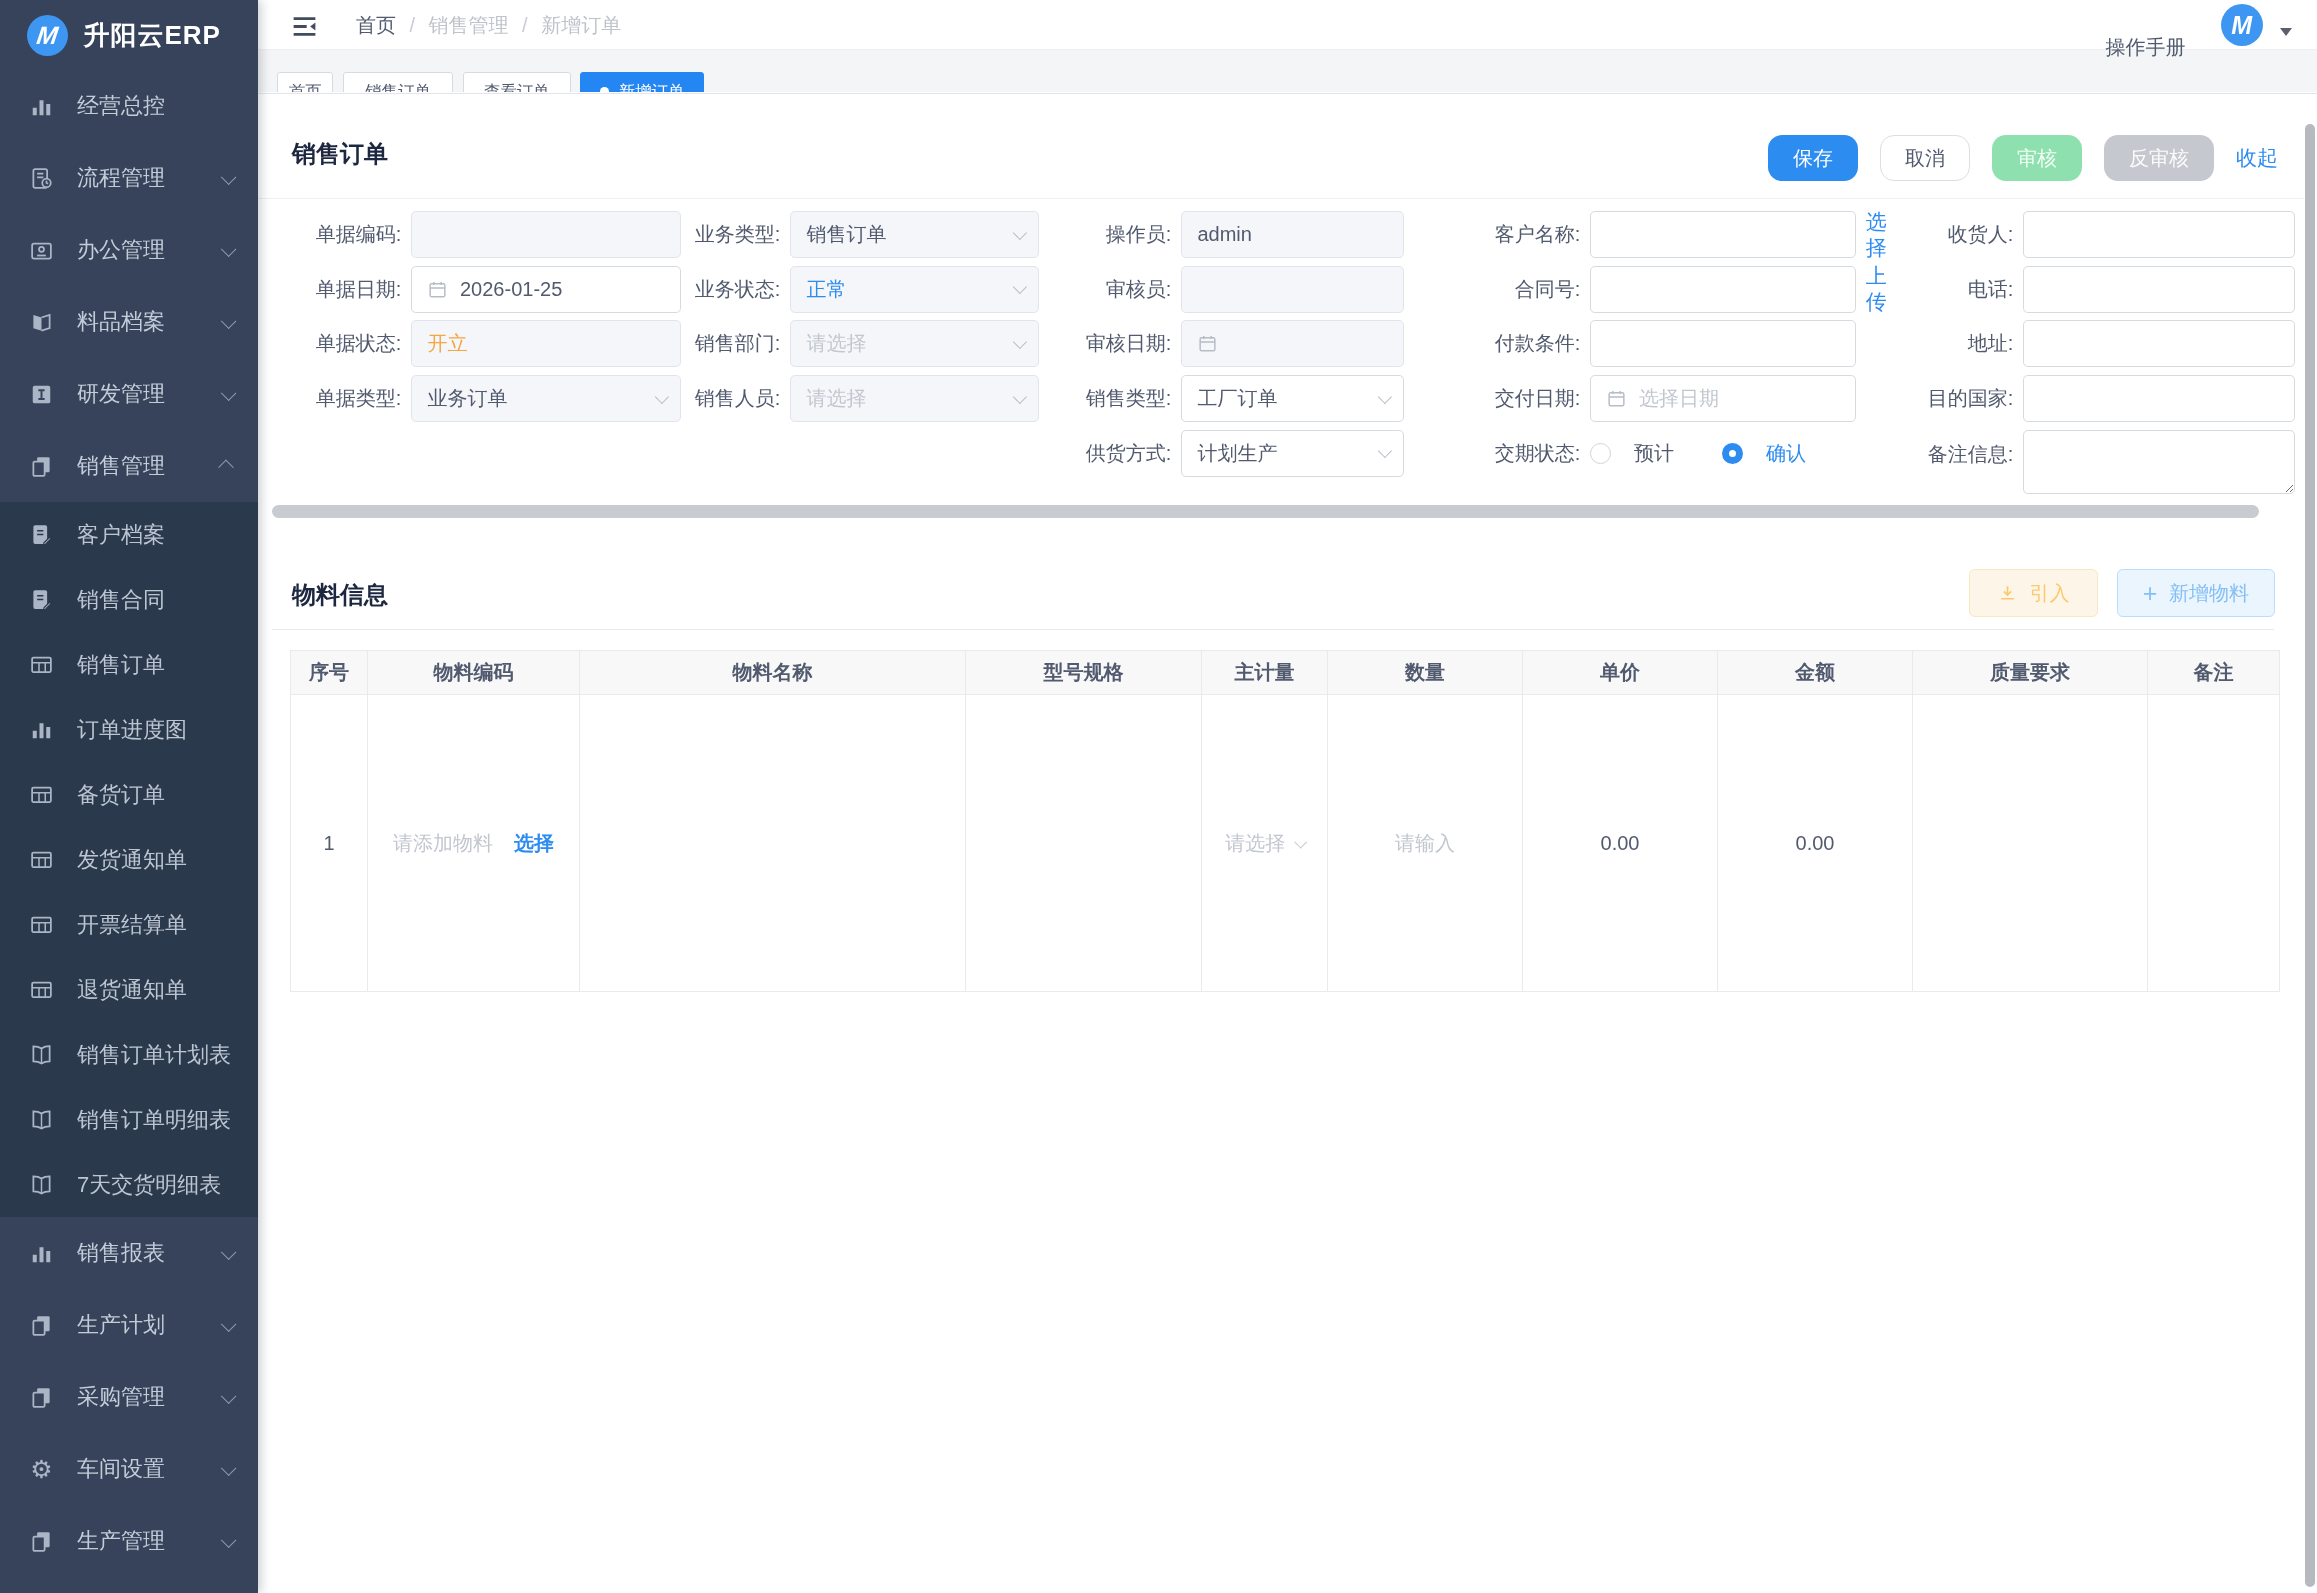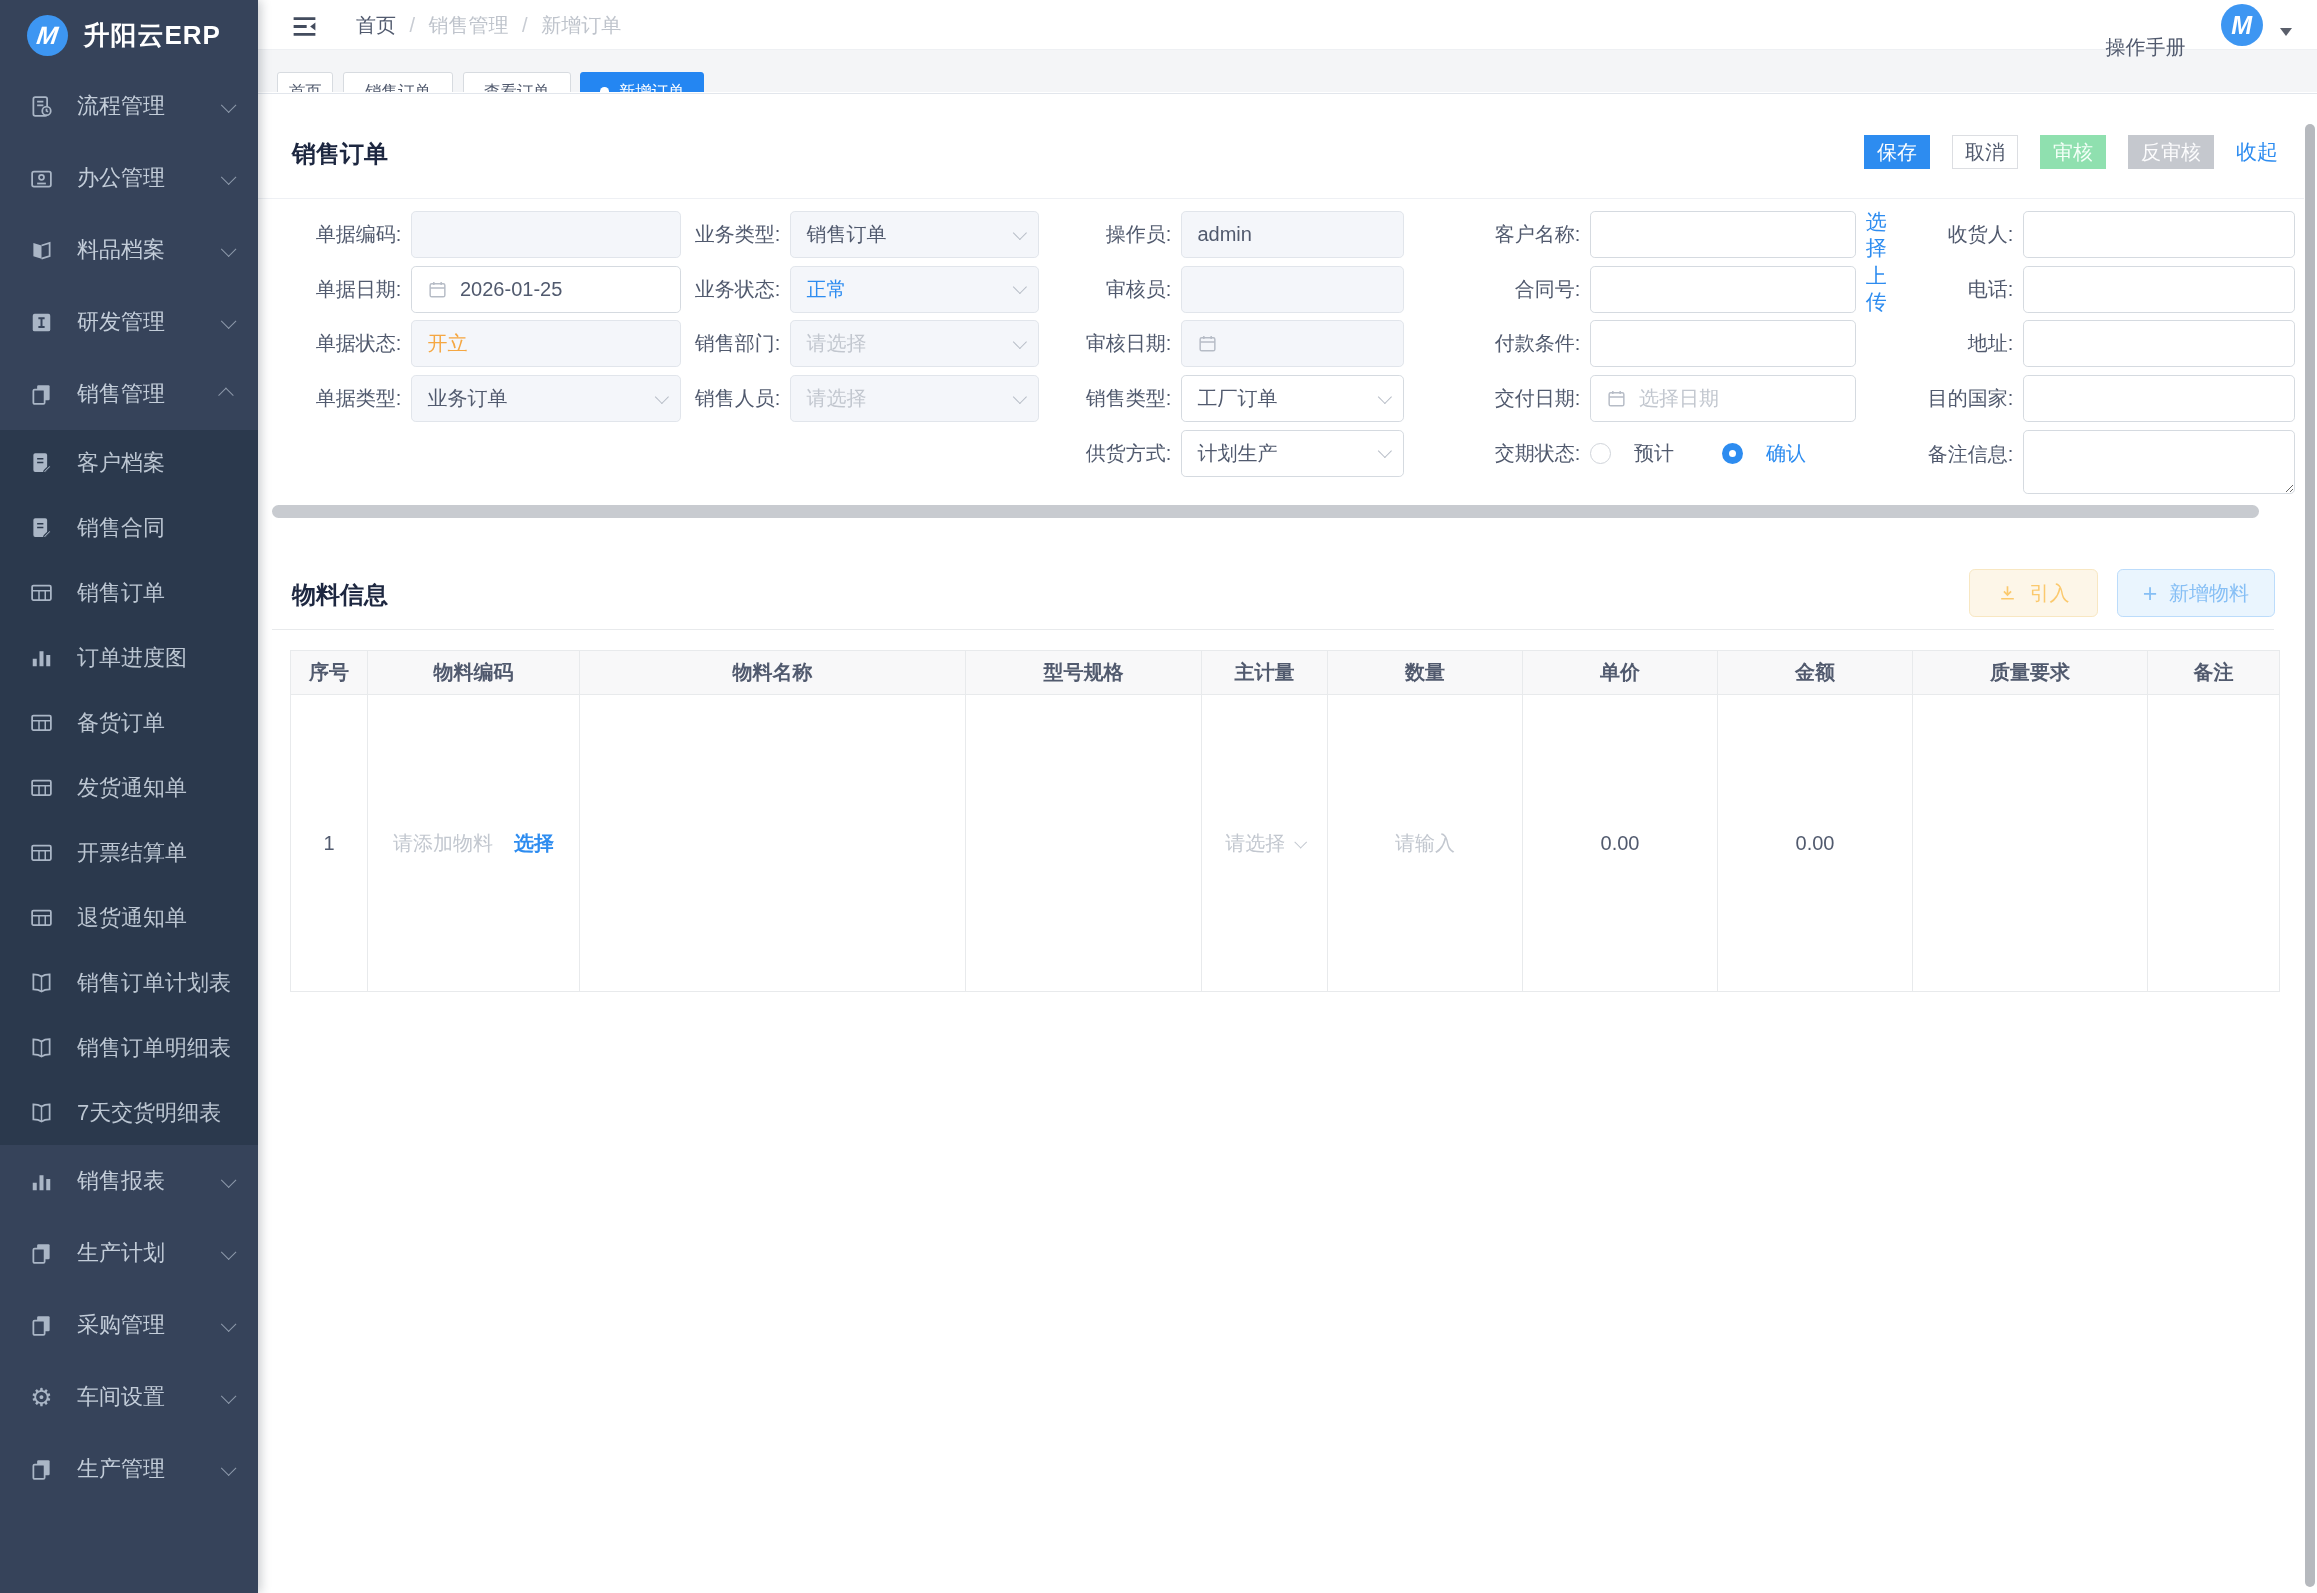--- a/index.html
+++ b/index.html
@@ -56,21 +56,21 @@
     cursor:pointer; white-space:nowrap; }
   .tab.w1 { width:56px; } .tab.w2 { width:110px; } .tab.w3 { width:108px; }
   .tab.active { width:124px; background:#2486f2; border-color:#2486f2; color:#fff; }
   .tab-dot { width:8.7px; height:8.7px; border-radius:50%; background:#fff; margin-right:9.7px; }
 
   
   .panel { position:absolute; left:258px; top:93px; right:0; bottom:0; background:#fff;
     border-top:1.9px solid #e2e6ec; z-index:15; }
   .form-title { position:absolute; left:34px; top:44px; font-size:24px; font-weight:bold; color:#1d2740; }
   .actionbar { position:absolute; top:41px; right:39px; display:flex; align-items:center; gap:22px; }
-  .btn { height:34px; padding:0 12px; border-radius:0; font-size:20px; display:flex;
+  .btn { height:46px; padding:0 24px; border-radius:14px; font-size:20px; display:flex;
     align-items:center; justify-content:center; cursor:pointer; border:1px solid transparent; }
   .btn-primary { background:#2d8cf0; color:#fff; }
   .btn-plain { background:#fff; color:#515a6e; border-color:#dcdee2; }
   .btn-audit { background:#8fe0af; color:#f4fff8; }
   .btn-gray { background:#c5c8ce; color:#fcfcfd; }
   .link-collapse { color:#2d8cf0; font-size:21px; cursor:pointer; }
   .title-divider { position:absolute; left:0; right:13.5px; top:104px; border-bottom:1px solid #eef0f4; }
 
   
   .fcol { position:absolute; top:117px; }
@@ -143,20 +143,28 @@
 <div class="stage">
 
   <aside class="sidebar">
     <div class="logo">
       <span class="logo-circle">
           <i>M</i>
         </span>
       <span class="logo-text">升阳云ERP</span>
     </div>
 
+    <div class="m-item">
+      <span class="micon">
+          <svg viewBox="0 0 20 20">
+            <path fill="currentColor" d="M3 11h3.2v6H3zM8.4 5h3.2v12H8.4zM13.8 8H17v9h-3.2z"></path>
+          </svg>
+        </span>
+      <span class="mlabel">经营总控</span>
+    </div>
     <div class="m-item">
       <span class="micon">
           <svg viewBox="0 0 20 20" fill="none" stroke="currentColor" stroke-width="1.4">
             <rect x="3.5" y="2.5" width="11" height="15" rx="1.5"></rect>
             <path d="M6.5 6h5M6.5 9h5"></path>
             <circle cx="14" cy="13.5" r="3.4" fill="#36435a"></circle>
             <path d="M14 11.8v1.7l1.2.8"></path>
           </svg>
         </span>
       <span class="mlabel">流程管理</span>

